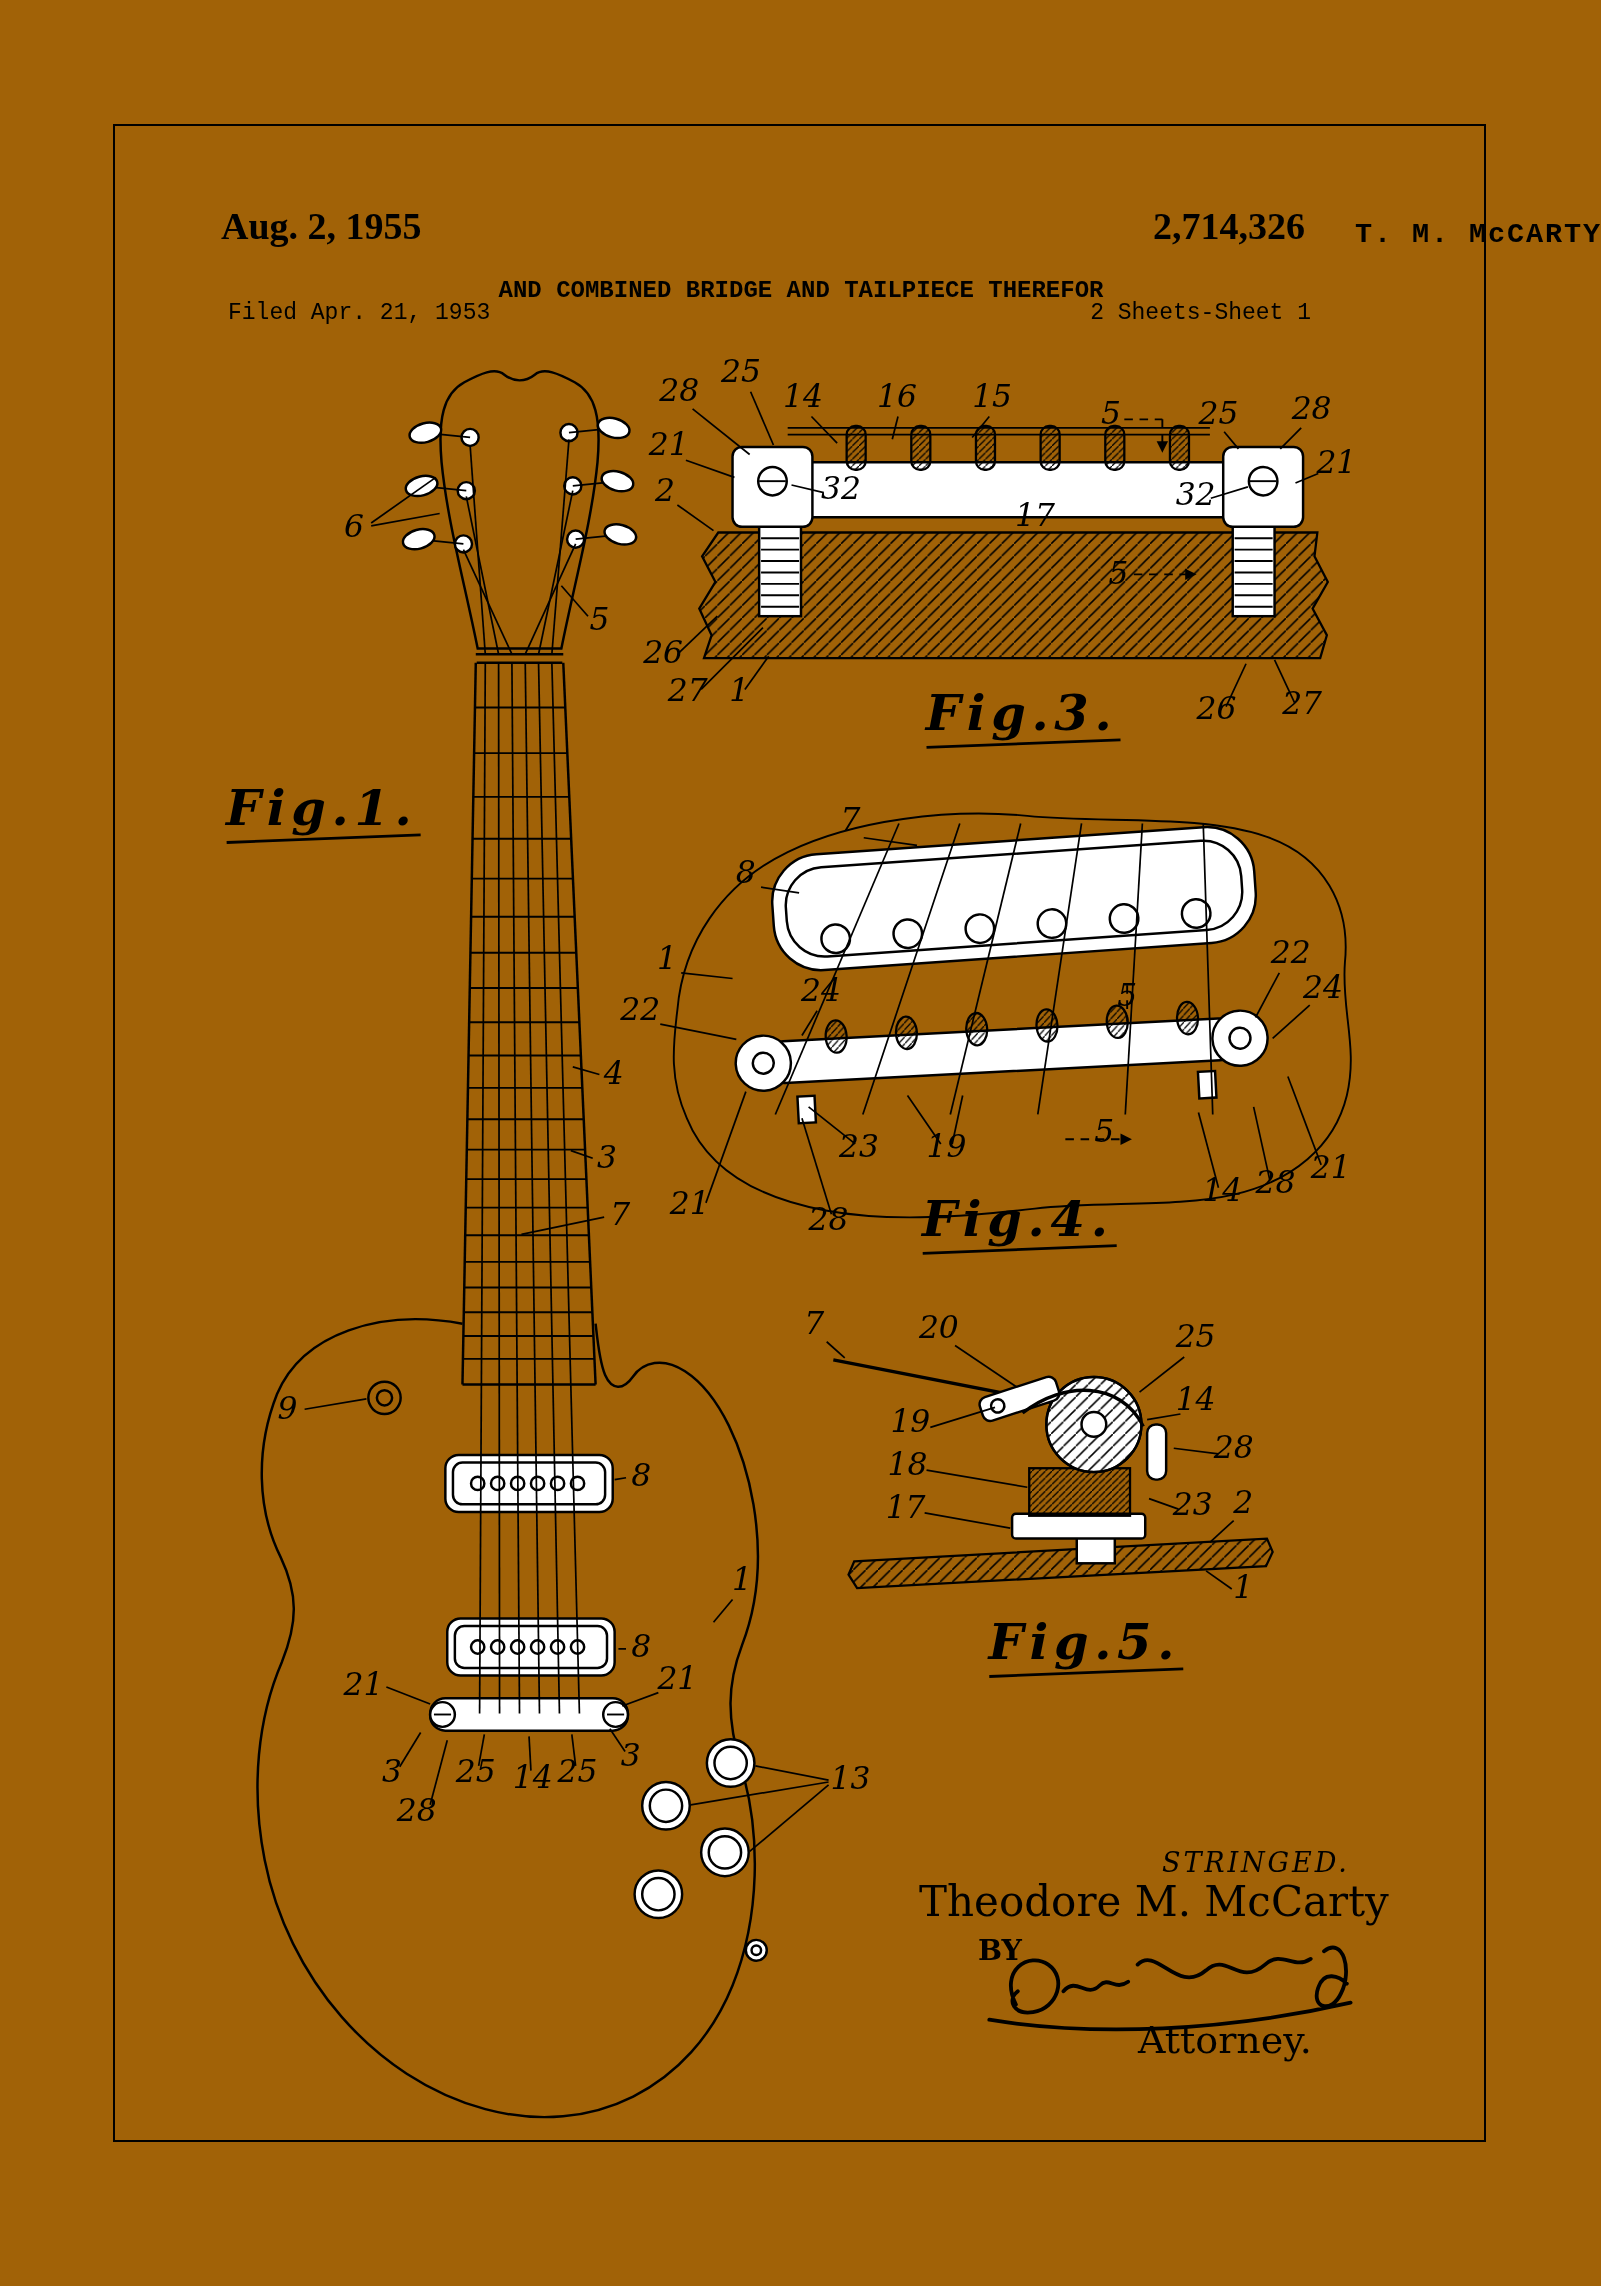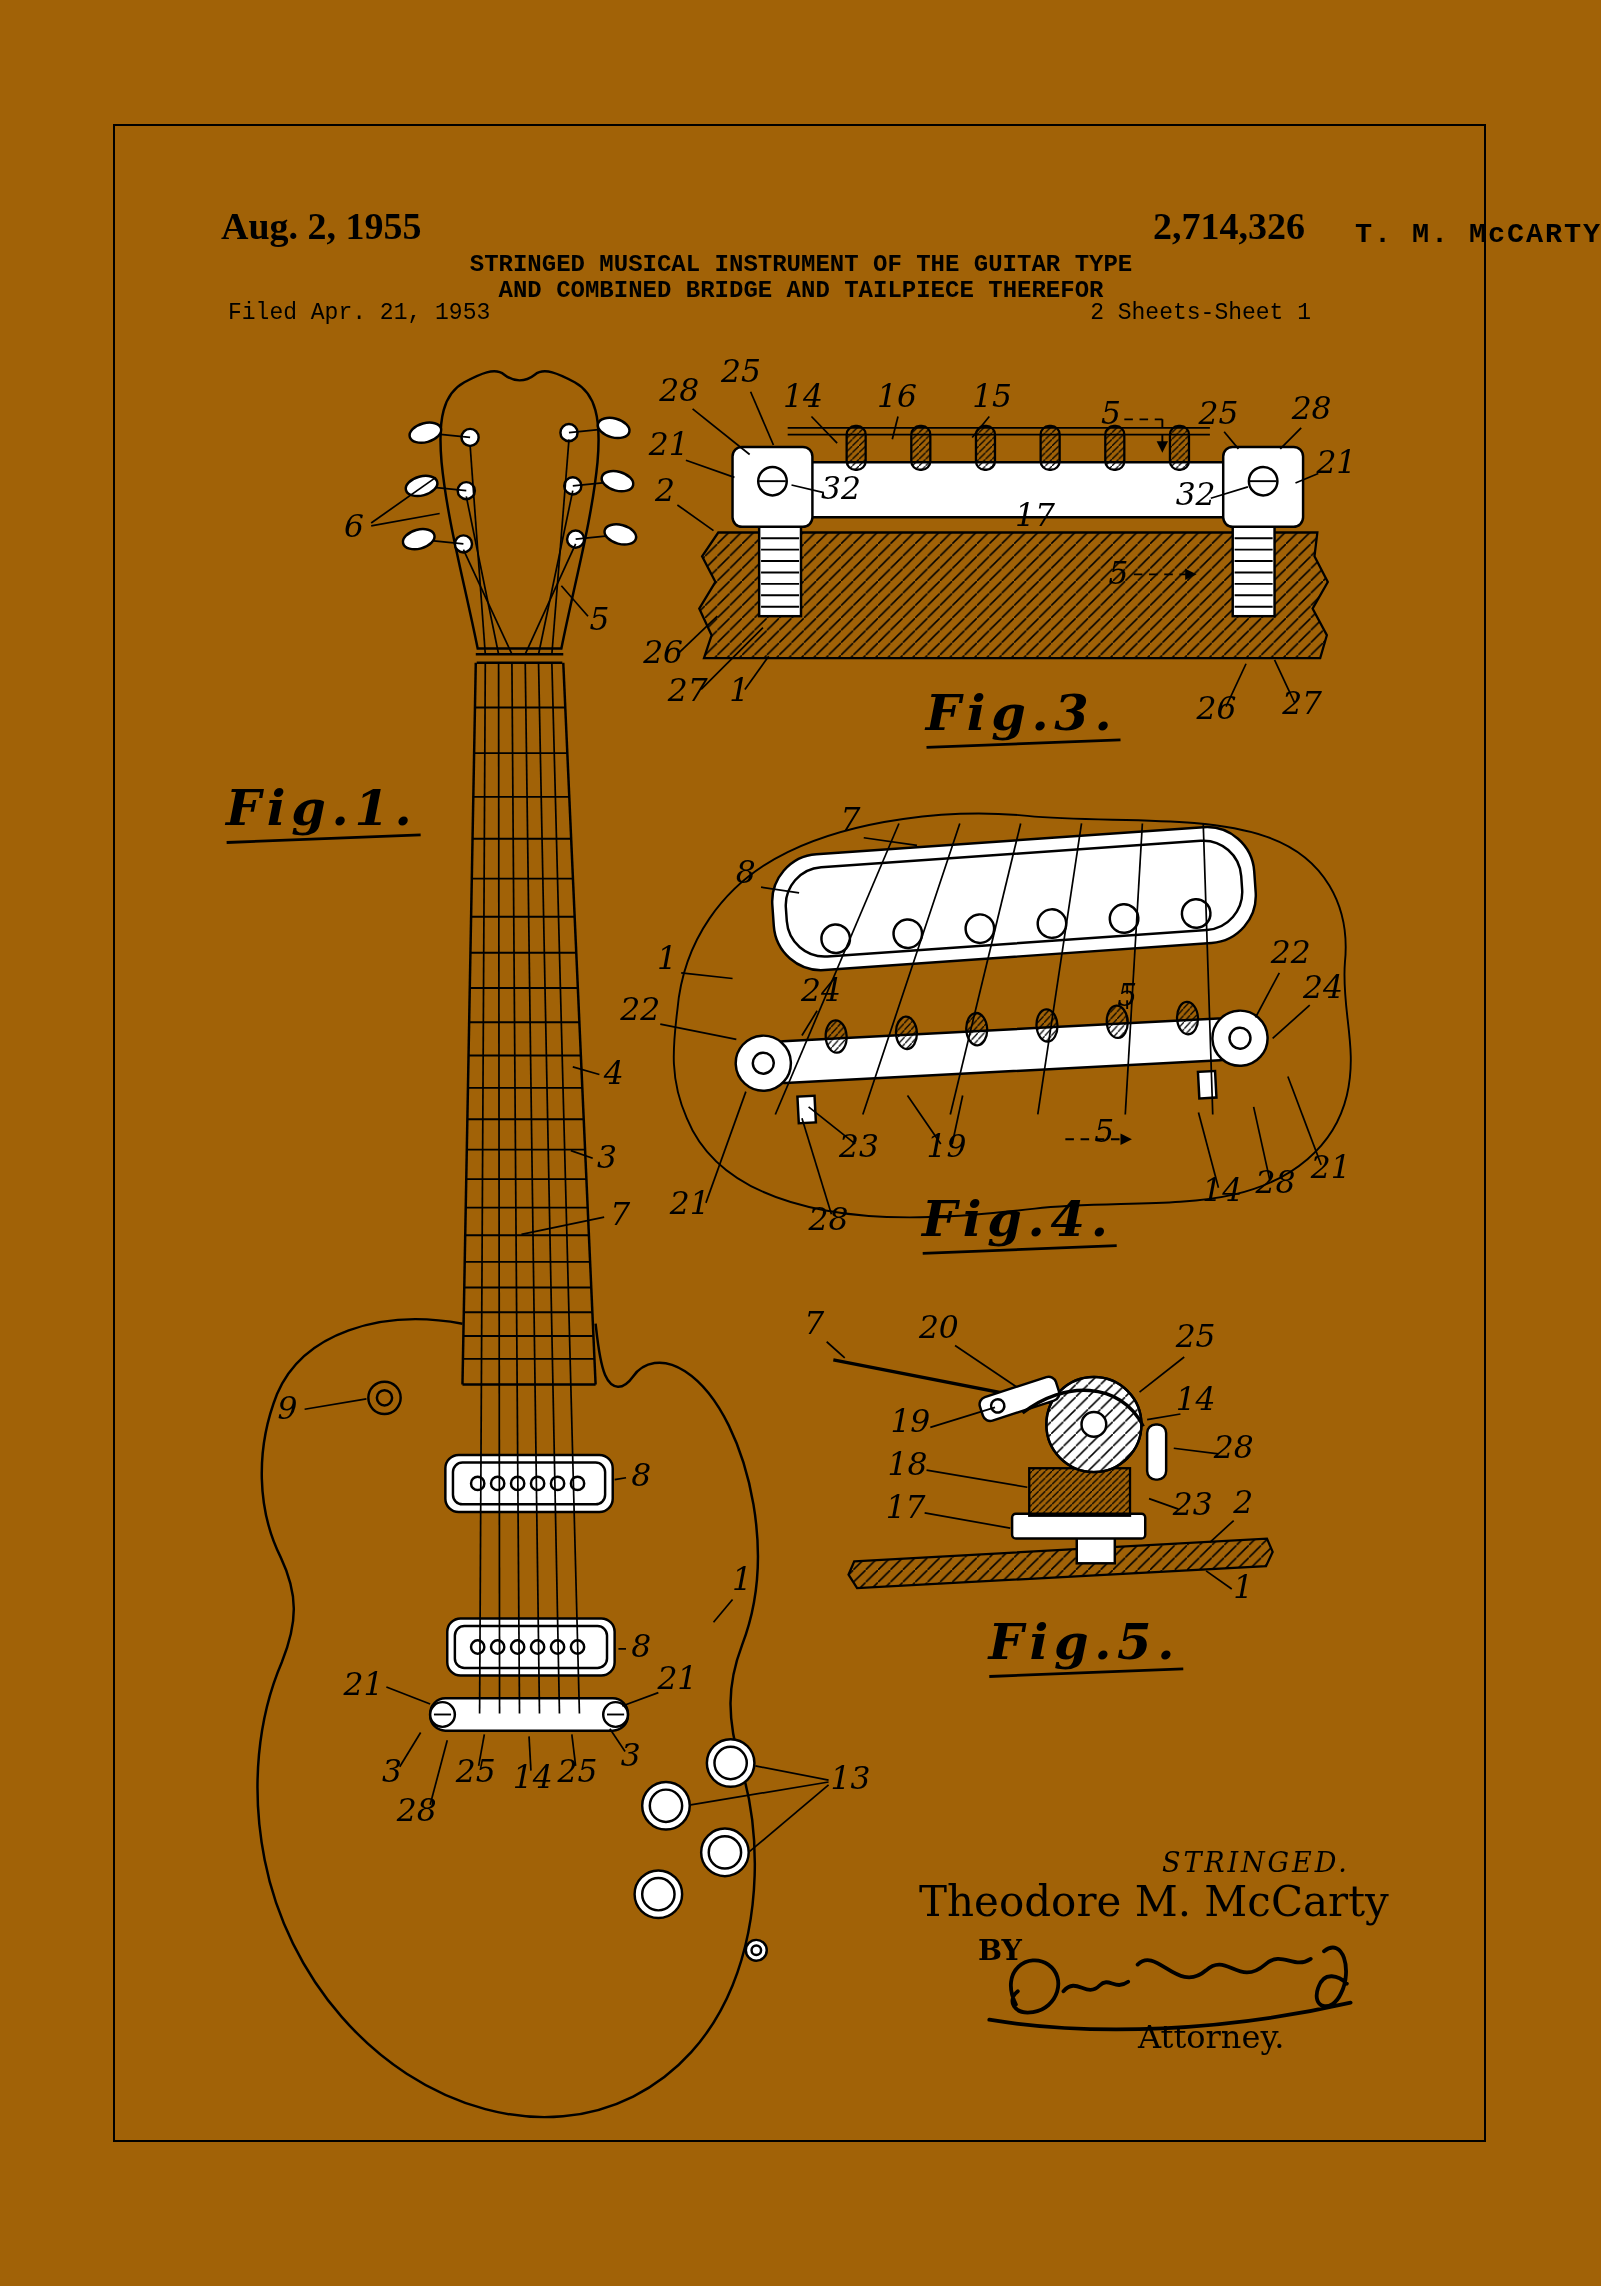--- a/index.html
+++ b/index.html
@@ -12,21 +12,21 @@
   .date{left:221px;top:204px;font-size:38px}
   .patno{right:297px;top:204px;font-size:38px}
   .name{left:0;width:100%;text-align:right;top:218px;font-size:28.5px;font-weight:700;letter-spacing:1.9px}
   .title1{left:0;width:100%;text-align:center;top:251px;font-size:24px;font-weight:700}
   .title2{left:0;width:100%;text-align:center;top:277px;font-size:24px;font-weight:700}
   .filed{left:228px;top:300px;font-size:23px}
   .sheets{right:291px;top:300px;font-size:23px}
   .inv-cap{left:1162px;top:1847px;font-size:27px;font-family:"DejaVu Serif",serif;font-style:italic;letter-spacing:2.9px}
   .sig-name{left:919px;top:1877px;font-size:42px}
   .by{left:978px;top:1933px;font-size:28.5px;font-weight:700}
-  .attorney{left:1138px;top:2018px;font-size:32px}
+  .attorney{left:1138px;top:2018px;font-size:38px}
   svg.draw{position:absolute;left:0;top:0;width:1602px;height:2286px}
   .k{stroke:#000;stroke-width:2.6;fill:none}
   .kw{stroke:#000;stroke-width:2.6;fill:#ffffff}
   .kh{stroke:#000;stroke-width:2.4}
   .fr{stroke:#000;stroke-width:2;fill:none}
   .str{stroke:#000;stroke-width:1.8;fill:none}
   .thick{stroke:#000;stroke-width:3.5;fill:none}
   .dash{stroke:#000;stroke-width:2;fill:none;stroke-dasharray:9 7}
   .arw{fill:#000;stroke:none}
   .sigline{stroke:#000;stroke-width:4;fill:none;stroke-linecap:round}
@@ -37,21 +37,20 @@
 </style>
 </head>
 <body>
 
 <div class="page">
   <div class="frame"></div>
 
   <div class="hdr date serifb">Aug. 2, 1955</div>
   <div class="hdr name mono">T. M. McCARTY</div>
   <div class="hdr patno serifb">2,714,326</div>
-  <div class="hdr title1 mono">STRINGED MUSICAL INSTRUMENT OF THE GUITAR TYPE</div>
   <div class="hdr title2 mono">AND COMBINED BRIDGE AND TAILPIECE THEREFOR</div>
   <div class="hdr filed mono">Filed Apr. 21, 1953</div>
   <div class="hdr sheets mono">2 Sheets-Sheet 1</div>
 
   <svg class="draw" viewBox="0 0 1684 2404">
     <defs>
       <pattern id="hatch" width="13" height="13" patternUnits="userSpaceOnUse">
         <path d="M0 13 L13 0" stroke="#000" stroke-width="1.6"></path>
       </pattern>
       <pattern id="hatch2" width="7" height="7" patternUnits="userSpaceOnUse">

